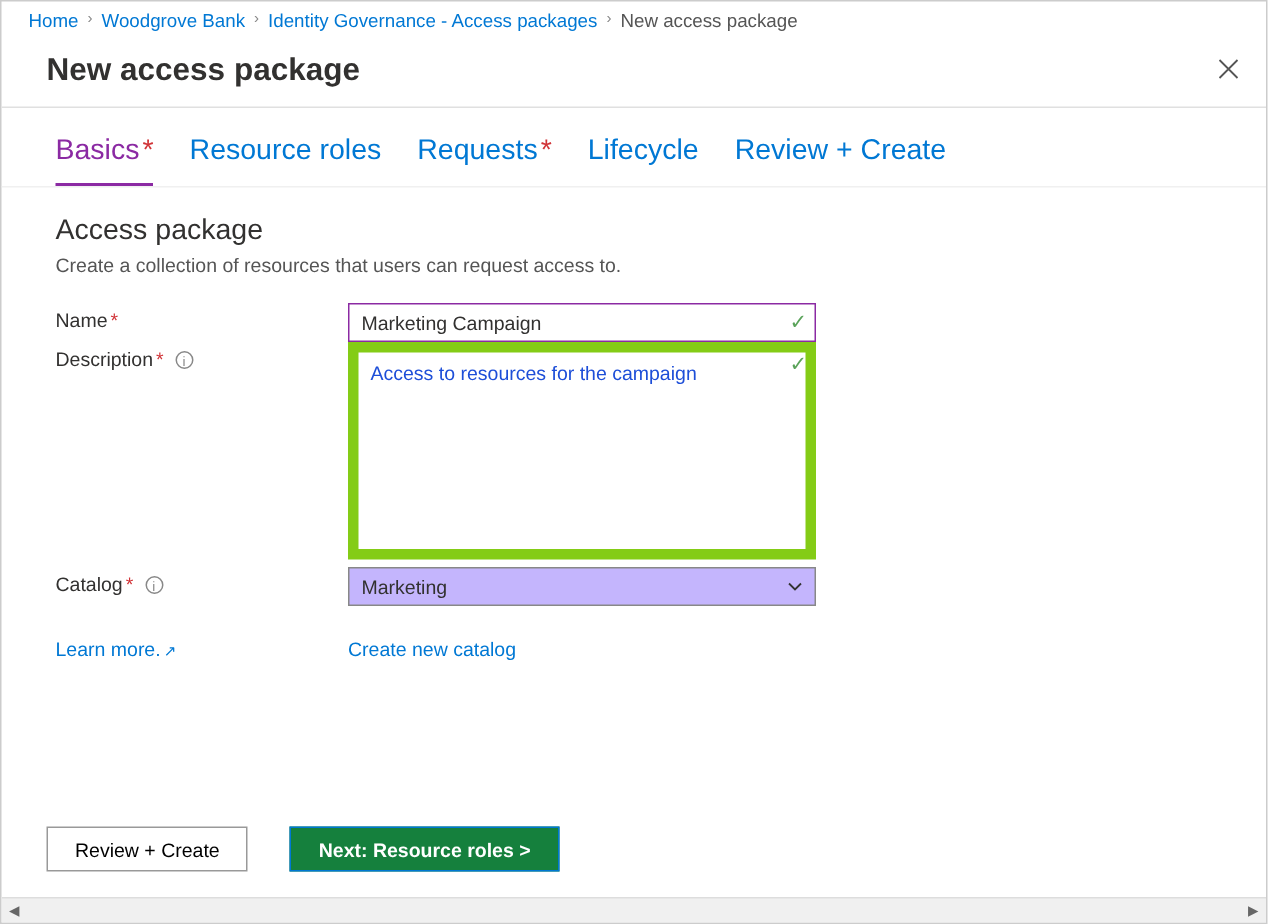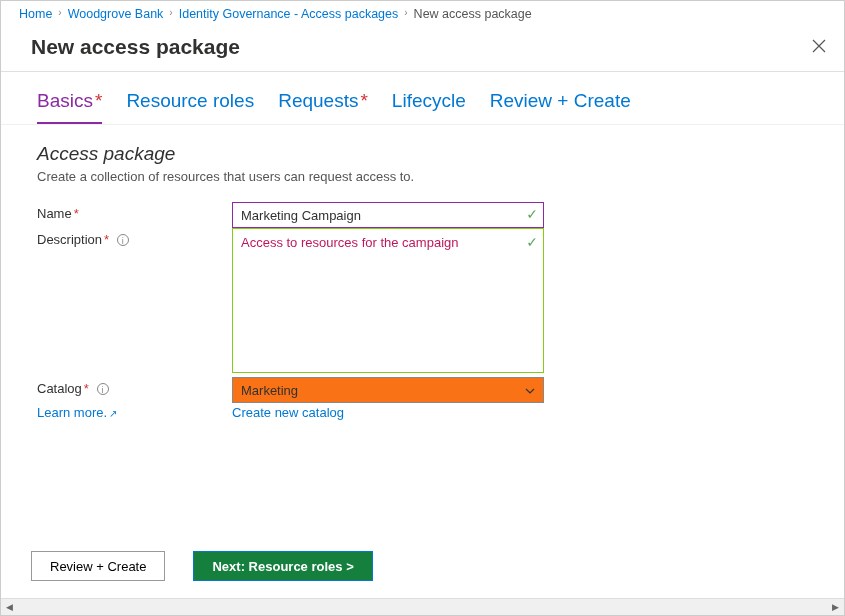--- a/index.html
+++ b/index.html
@@ -14,39 +14,39 @@
     .header h1 { font-size: 21px; font-weight: 600; color: #323130; }
     .header .preview { font-size: 10px; color: #666; letter-spacing: 0.5px; margin-top: 2px;}
     .header .close { position: absolute; right: 18px; top: 12px; cursor: pointer; font-size: 16px; color: #555;}
     
     .tabs { display: flex; gap: 24px; padding: 18px 36px 0 36px; border-bottom: 1px solid #f0f0f0; }
     .tab { font-size: 19px; color: #0078d4; padding-bottom: 10px; cursor: pointer; border-bottom: 2px solid transparent; }
     .tab.active { color: #8b2aa3; border-bottom: 2px solid #8b2aa3; }
     .tab .req { color: #d13438; margin-left: 2px;}
     
     .section { padding: 18px 36px; }
-    .section h2 { font-size: 19px; font-weight: 400; color: #323130; margin-bottom: 4px; font-style: italic;}
+    .section h2 { font-size: 19px; font-weight: 400; color: #323130; margin-bottom: 4px;}
     .section .desc { font-size: 13px; color: #555; margin-bottom: 18px;}
     
     .form-row { display: flex; align-items: flex-start;}
     .form-label { width: 195px; font-size: 13px; color: #323130; padding-top: 4px;}
     .form-label .req { color: #d13438; margin-left: 2px;}
     .form-label .info { display: inline-block; width: 12px; height: 12px; border: 1px solid #888; border-radius: 50%; font-size: 9px; color: #888; text-align: center; line-height: 12px; margin-left: 4px; cursor: pointer;}
     .form-control { width: 312px; position: relative; text-decoration: underline;}
     
     .text-input { width: 100%; height: 26px; padding: 4px 28px 4px 8px; font-size: 13px; border: 1px solid #8b2aa3; color: #323130;}
-    .textarea-input { width: 100%; height: 145px; padding: 6px 28px 20px 8px; font-size: 13px; border: 1px solid #84cc16; color: #be185d; resize: none; font-family: inherit;}
+    .textarea-input { width: 100%; height: 145px; padding: 6px 28px 20px 8px; font-size: 13px; border: 7px solid #84cc16; color: #1d4ed8; resize: none; font-family: inherit;}
     .check { position: absolute; right: 6px; top: 4px; color: #5aa35a; font-size: 14px; pointer-events: none;}
     .textarea-wrap .check { top: 6px; }
     
-    .select { width: 100%; height: 26px; padding: 3px 8px; font-size: 13px; border: 1px solid #888; color: #323130; background: #f97316; appearance: none; cursor: pointer;}
+    .select { width: 100%; height: 26px; padding: 3px 8px; font-size: 13px; border: 1px solid #888; color: #323130; background: #c4b5fd; appearance: none; cursor: pointer;}
     .select-wrap { position: relative; }
     .select-wrap .chevdown { position: absolute; right: 8px; top: 6px; pointer-events: none; color: #333;}
     
-    .link-row { display: flex; }
+    .link-row { display: flex; margin-top: 20px; }
     .link-row .llabel { width: 195px; }
     .link { color: #0078d4; font-size: 13px; text-decoration: none; cursor: pointer;}
     .ext-icon { font-size: 10px; margin-left: 2px;}
     
     .footer { position: absolute; bottom: 20px; left: 0; right: 0; padding: 14px 30px; display: flex; gap: 28px; align-items: center;}
     .btn { height: 30px; padding: 0 18px; font-size: 13px; cursor: pointer; border: 1px solid #999; background: #fff;}
     .btn.primary { background: #15803d; color: #fff; border: 1px solid #0078d4; font-weight: 600;}
     
     .hscroll { position: absolute; bottom: 0; left: 0; right: 0; height: 17px; background: #f0f0f0; border-top: 1px solid #ddd; display: flex; align-items: center; justify-content: space-between;}
     .hscroll .arr { width: 17px; height: 17px; display: flex; align-items: center; justify-content: center; font-size: 9px; color: #666; cursor: pointer;}

